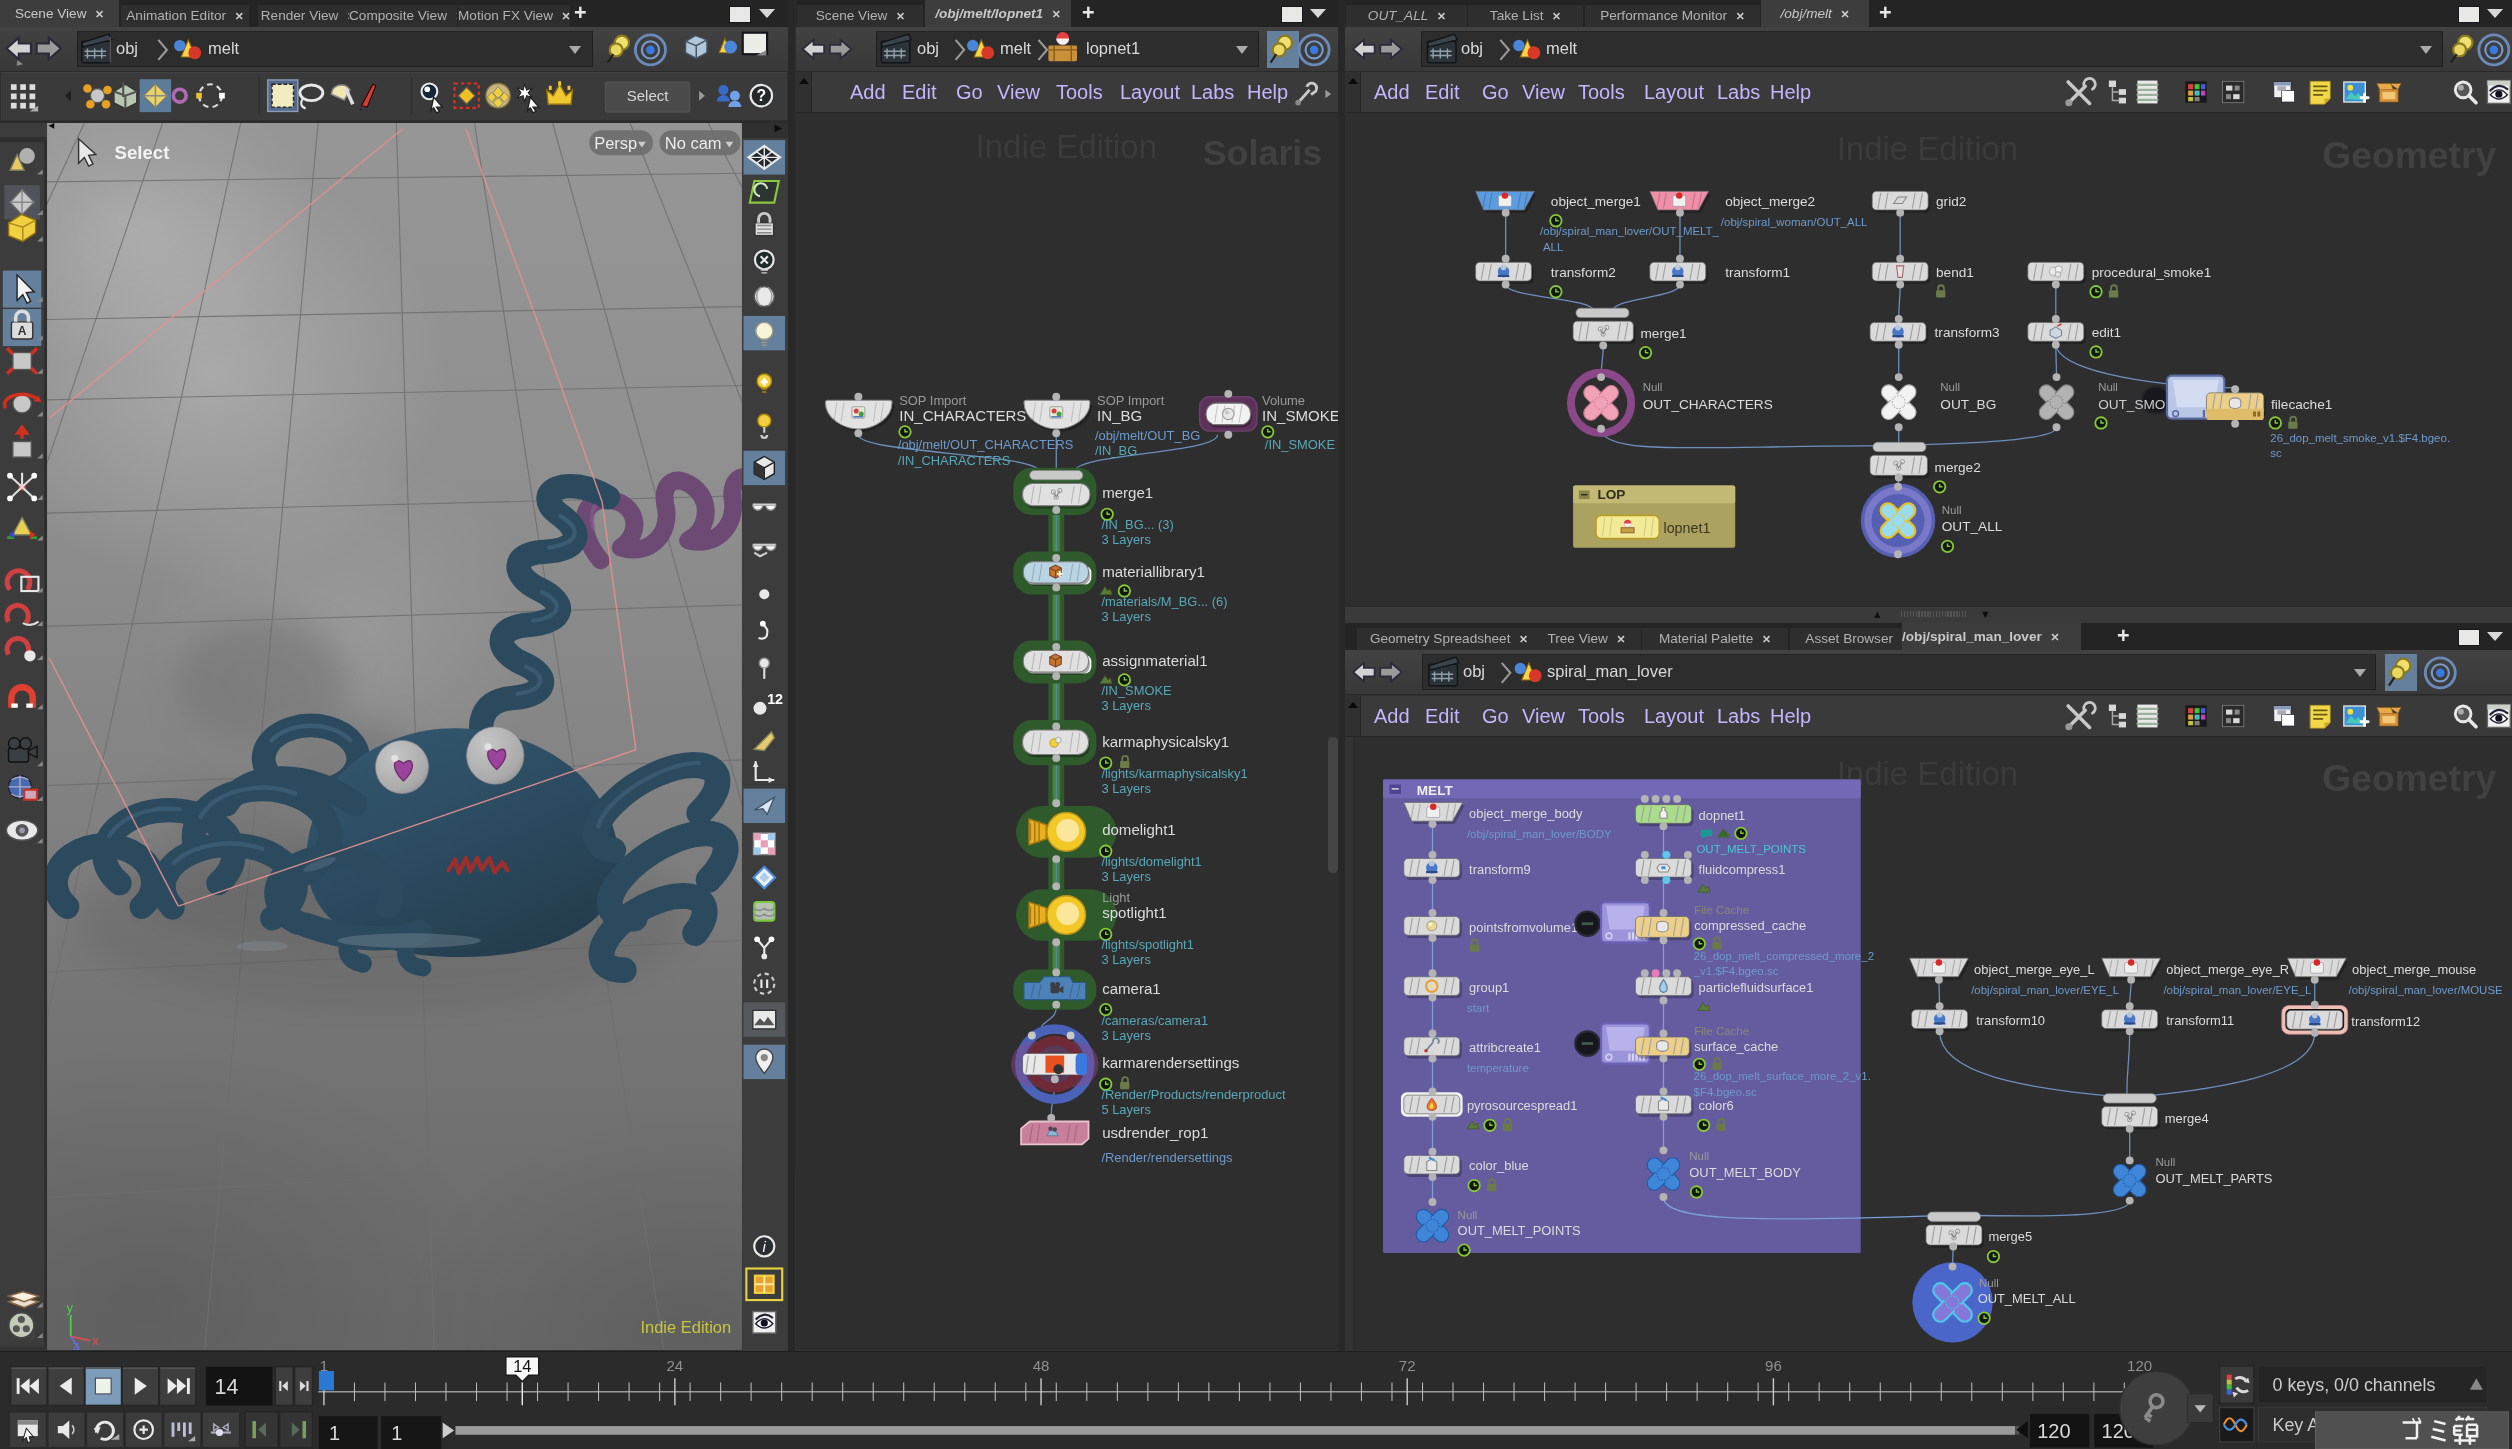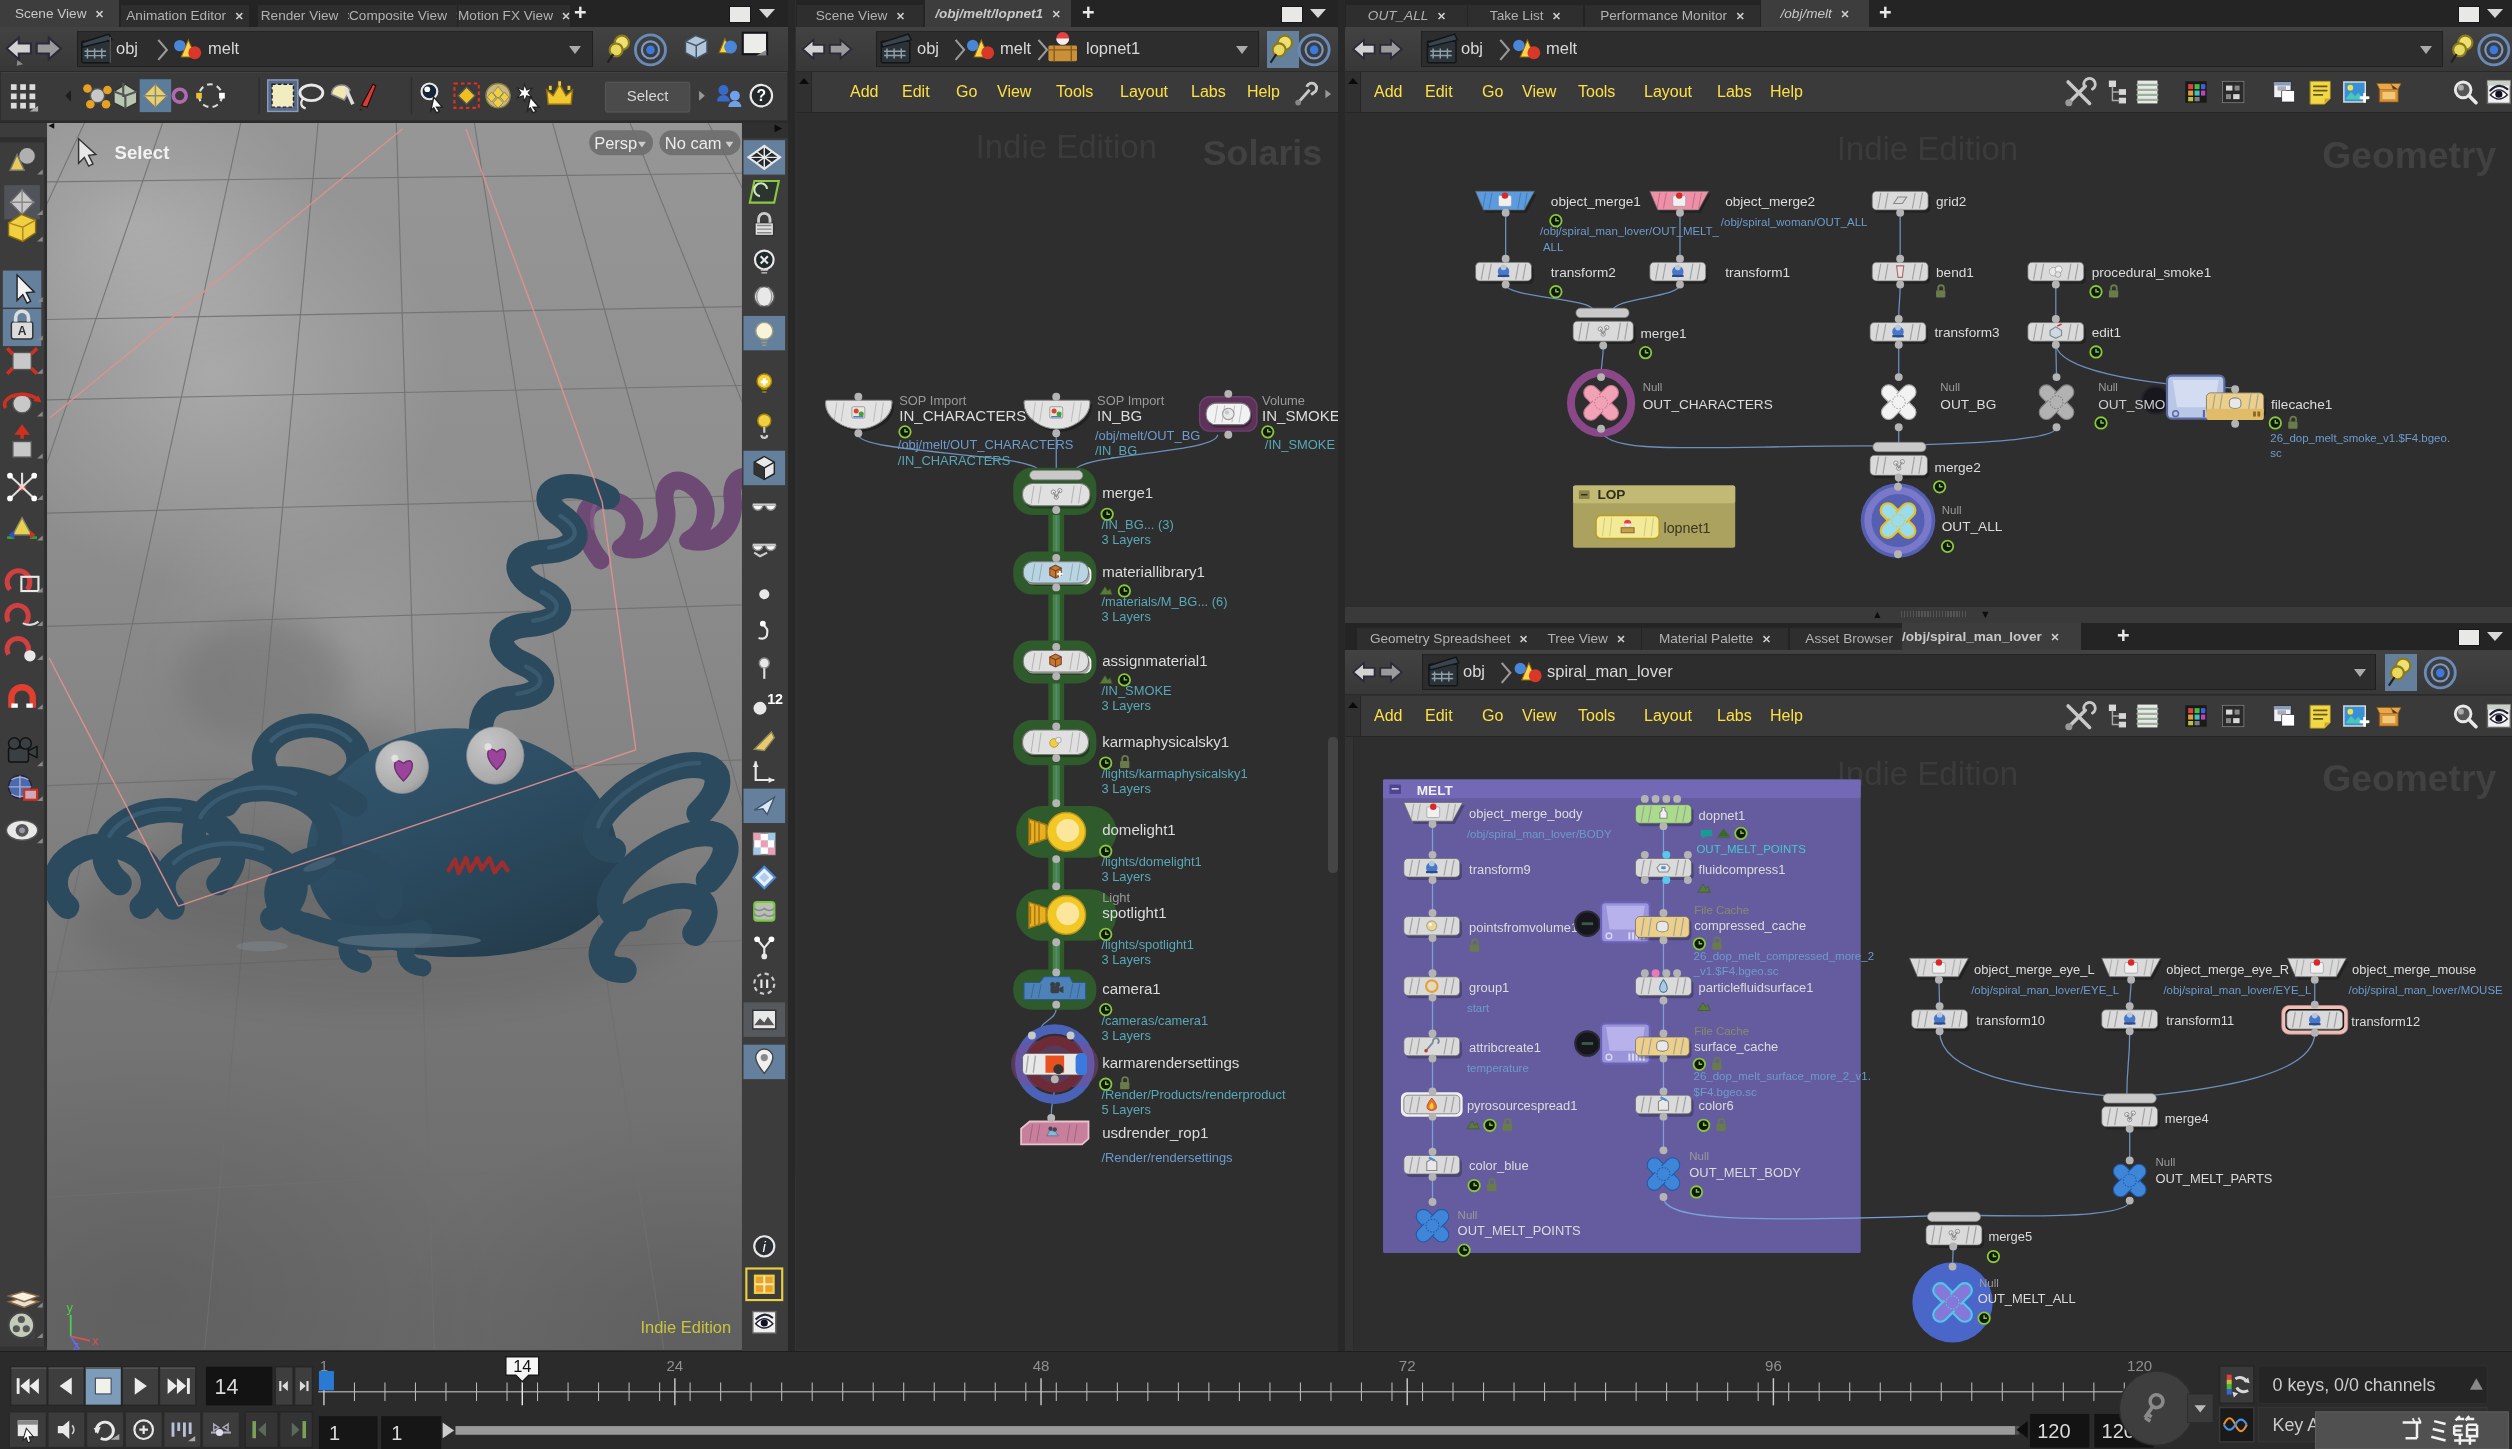--- a/index.html
+++ b/index.html
@@ -10,21 +10,21 @@
 .tab .x{margin-left:8.6px;color:#cfcfcf;font-size:10.8px;font-weight:bold;}
 .tab.on{top:0;height:27px;line-height:27px;background:#3d3d3d;color:#c8c8c8;}
 .tabplus{position:absolute;color:#e8e8e8;font-size:21.5px;font-weight:bold;top:1.4px;}
 .paneic{position:absolute;top:5.7px;width:21.5px;height:17px;background:#e8e8e6;border:1.4px solid #16161c;}
 .panearw{position:absolute;top:8.6px;width:0;height:0;border-left:8px solid transparent;border-right:8px solid transparent;border-top:9.3px solid #d8d8d8;}
 .navbar{background:linear-gradient(#424242,#383838);height:45px;border-bottom:0.7px solid #2a2a2a;}
 .bcrumb{position:absolute;top:4.3px;height:36px;background:#2d2d2d;border:0.7px solid #1f1f1f;border-top-color:#242424;}
 .bctext{color:#d8d8d8;font-size:16.5px;line-height:34px;}
 .bcdn{position:absolute;right:5.7px;top:13px;width:0;height:0;border-left:6.5px solid transparent;border-right:6.5px solid transparent;border-top:8px solid #aaa;}
 .menubar{background:#3a3a3a;height:41px;border-bottom:0.7px solid #262626;}
-.mi{position:absolute;top:0;height:40px;line-height:40px;font-size:16px;color:#fde047;}
+.mi{position:absolute;top:0;height:40px;line-height:40px;font-size:20px;color:#c4b5fd;}
 .mscroll{position:absolute;left:0;top:0;width:16px;height:40px;background:#303030;border-right:0.7px solid #262626;}
 .mscroll:after{content:"";position:absolute;left:2.9px;top:5.7px;border-left:5px solid transparent;border-right:5px solid transparent;border-bottom:6.5px solid #0a0a0a;}
 .net{background:#2e2e2e;}
 .vdiv{position:absolute;width:7.2px;background:#282828;}
 svg{display:block;}
 svg text{font-family:"Liberation Sans",sans-serif;}
 </style>
 </head><body>
 <div id="root">
     <div class="abs tabbar" style="left:0;top:0;width:788px;">

